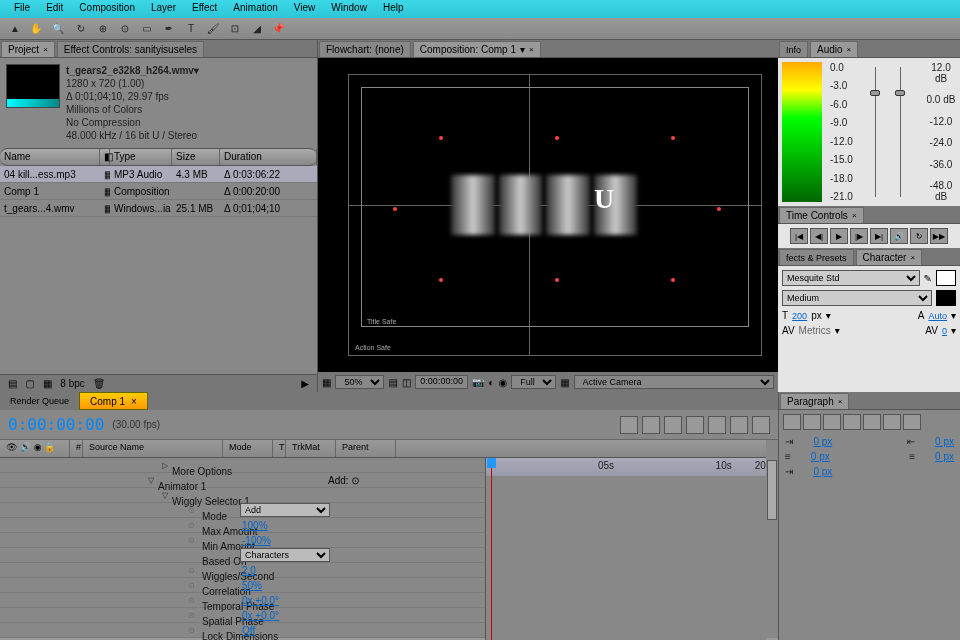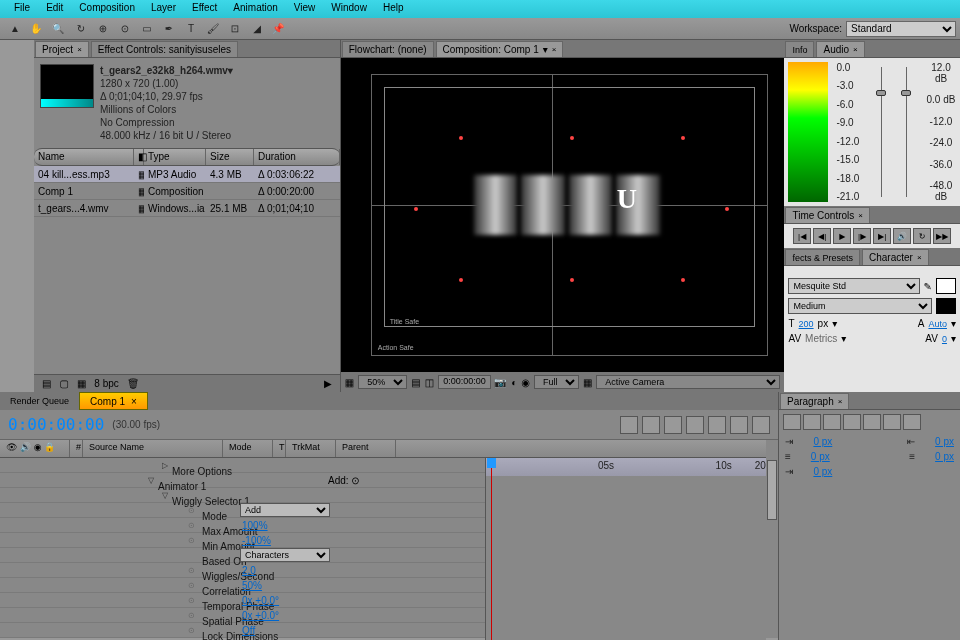--- a/index.html
+++ b/index.html
@@ -6,21 +6,21 @@
 body { background: #999; width: 960px; height: 640px; overflow: hidden; position: relative; }
 
 .menubar { background: linear-gradient(#3dd8e8, #2cc5d5); height: 18px; display: flex; padding: 0 6px; }
 .menubar span { padding: 2px 8px; color: #000; cursor: default; }
 
 .toolbar { background: linear-gradient(#999, #888); height: 22px; display: flex; align-items: center; padding: 0 4px; border-bottom: 1px solid #555; }
 .toolbar .tool { width: 20px; height: 18px; margin: 0 1px; display: flex; align-items: center; justify-content: center; color: #222; }
 .toolbar .workspace { margin-left: auto; display: flex; align-items: center; }
 .toolbar select { font-size: 10px; background: #ccc; border: 1px solid #666; height: 16px; }
 
-.main { display: flex; height: 352px; padding-left: 34px; }
+.main { display: flex; height: 352px; }
 .left-panel { width: 318px; background: #888; border-right: 1px solid #555; display: flex; flex-direction: column; }
 .center-panel { width: 460px; background: #555; display: flex; flex-direction: column; }
 .right-panel { width: 182px; background: #e5e5e5; display: flex; flex-direction: column; }
 
 .tab-row { background: #777; height: 18px; display: flex; border-bottom: 1px solid #555; }
 .tab { padding: 2px 6px; background: #888; margin: 1px 1px 0 1px; border: 1px solid #666; border-bottom: none; font-size: 9px; display: flex; align-items: center; }
 .tab.active { background: #999; }
 .tab .close { margin-left: 4px; font-size: 8px; }
 
 .project-info { display: flex; padding: 6px; gap: 6px; }
@@ -55,21 +55,21 @@
 .audio-panel .meter { display: flex; padding: 4px; }
 .meter-bar { width: 40px; height: 140px; background: linear-gradient(#fa0 0%, #ff0 20%, #0f0 40%, #060 100%); margin-right: 8px; }
 .meter-scale { display: flex; flex-direction: column; justify-content: space-between; height: 140px; font-size: 8px; color: #222; width: 30px; }
 .meter-sliders { flex: 1; position: relative; }
 .slider-v { position: absolute; width: 1px; height: 130px; background: #666; top: 5px; }
 .slider-thumb { position: absolute; width: 10px; height: 6px; background: #999; border: 1px solid #333; border-radius: 2px; }
 
 .time-controls { display: flex; padding: 4px; gap: 2px; justify-content: center; }
 .time-controls .btn { width: 18px; height: 16px; background: #999; border: 1px solid #555; display: flex; align-items: center; justify-content: center; font-size: 8px; }
 
-.char-panel { padding: 4px; margin-top: 8px; }
+.char-panel { padding: 4px; }
 .char-row { display: flex; align-items: center; gap: 4px; margin-bottom: 4px; }
 .char-panel select { flex: 1; font-size: 9px; background: #ccc; border: 1px solid #555; height: 16px; }
 .char-panel .val { color: #06c; text-decoration: underline; font-size: 9px; }
 .color-swatch { width: 20px; height: 16px; }
 
 .timeline { background: #888; flex: 1; position: relative; }
 .tl-tabs { height: 18px; background: #777; display: flex; }
 .tl-tab { padding: 2px 10px; font-size: 9px; display: flex; align-items: center; }
 .tl-tab.active { background: linear-gradient(#fc0, #f90); border: 1px solid #660; }
 .tl-header { height: 30px; display: flex; align-items: center; padding: 0 8px; border-bottom: 1px solid #666; }
@@ -128,24 +128,20 @@
   <div class="tool">↻</div>
   <div class="tool">⊕</div>
   <div class="tool">⊙</div>
   <div class="tool">▭</div>
   <div class="tool">✒</div>
   <div class="tool">T</div>
   <div class="tool">🖌</div>
   <div class="tool">⊡</div>
   <div class="tool">◢</div>
   <div class="tool">📌</div>
-  <div class="workspace">
-    <span>Workspace:</span>
-    <select style="width:110px;margin-left:4px"><option>Standard</option></select>
-  </div>
 </div>
 
 <div class="main">
   <div class="left-panel">
     <div class="tab-row">
       <div class="tab active">
           <span>Project</span>
           <span class="close">×</span>
         </div>
       <div class="tab">

